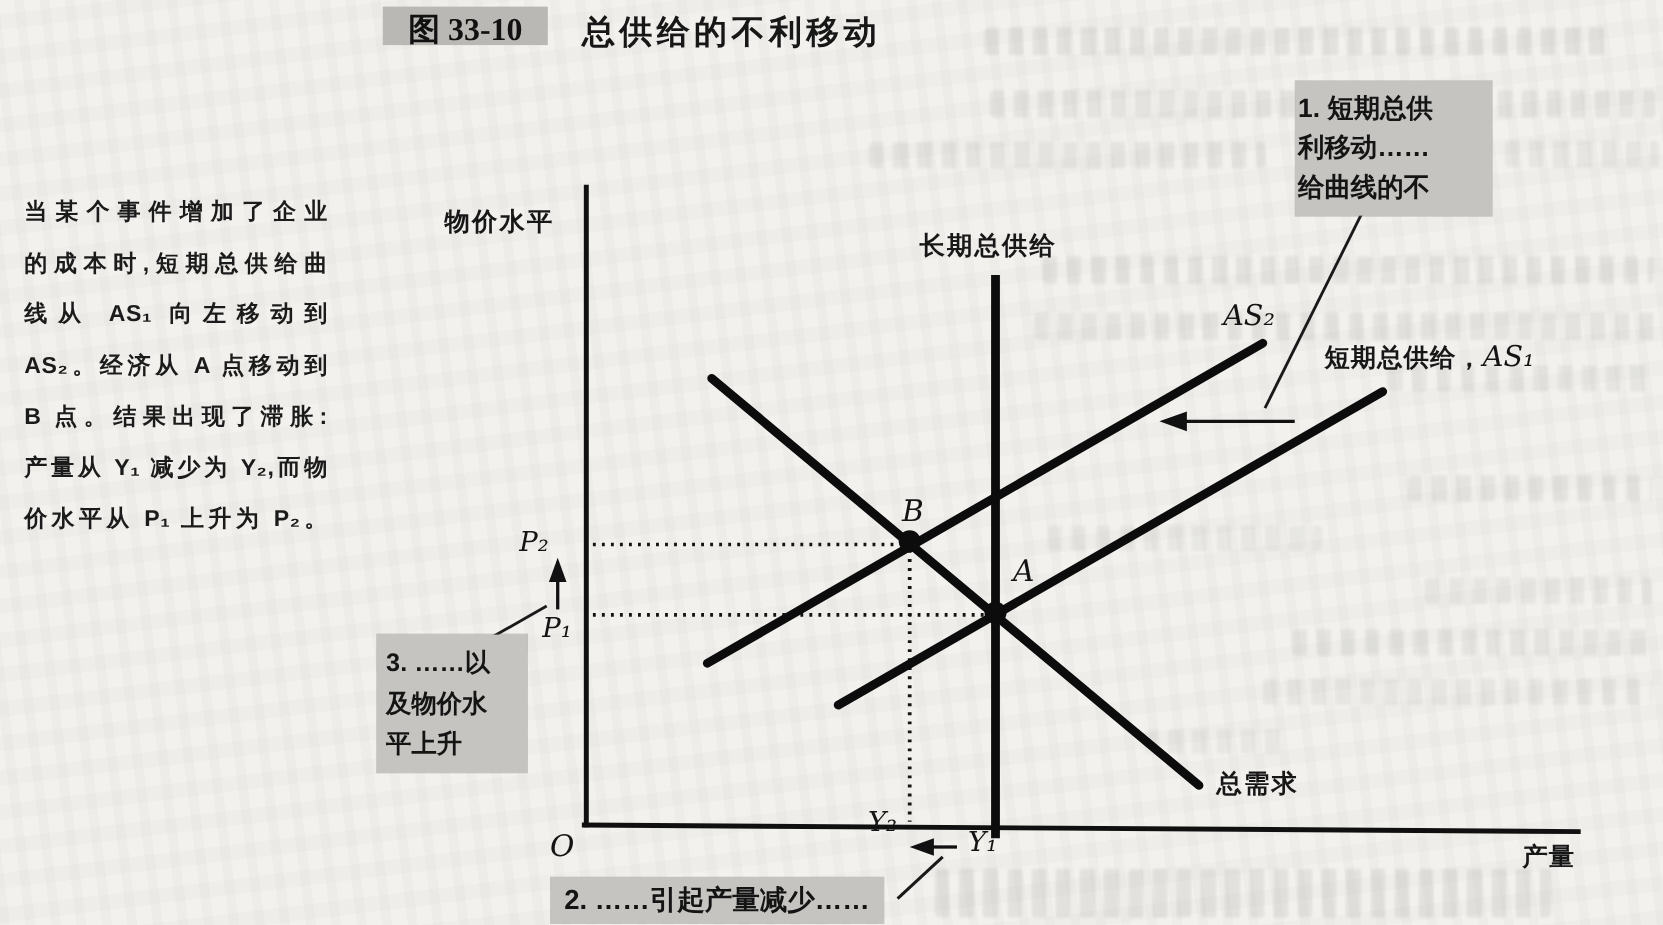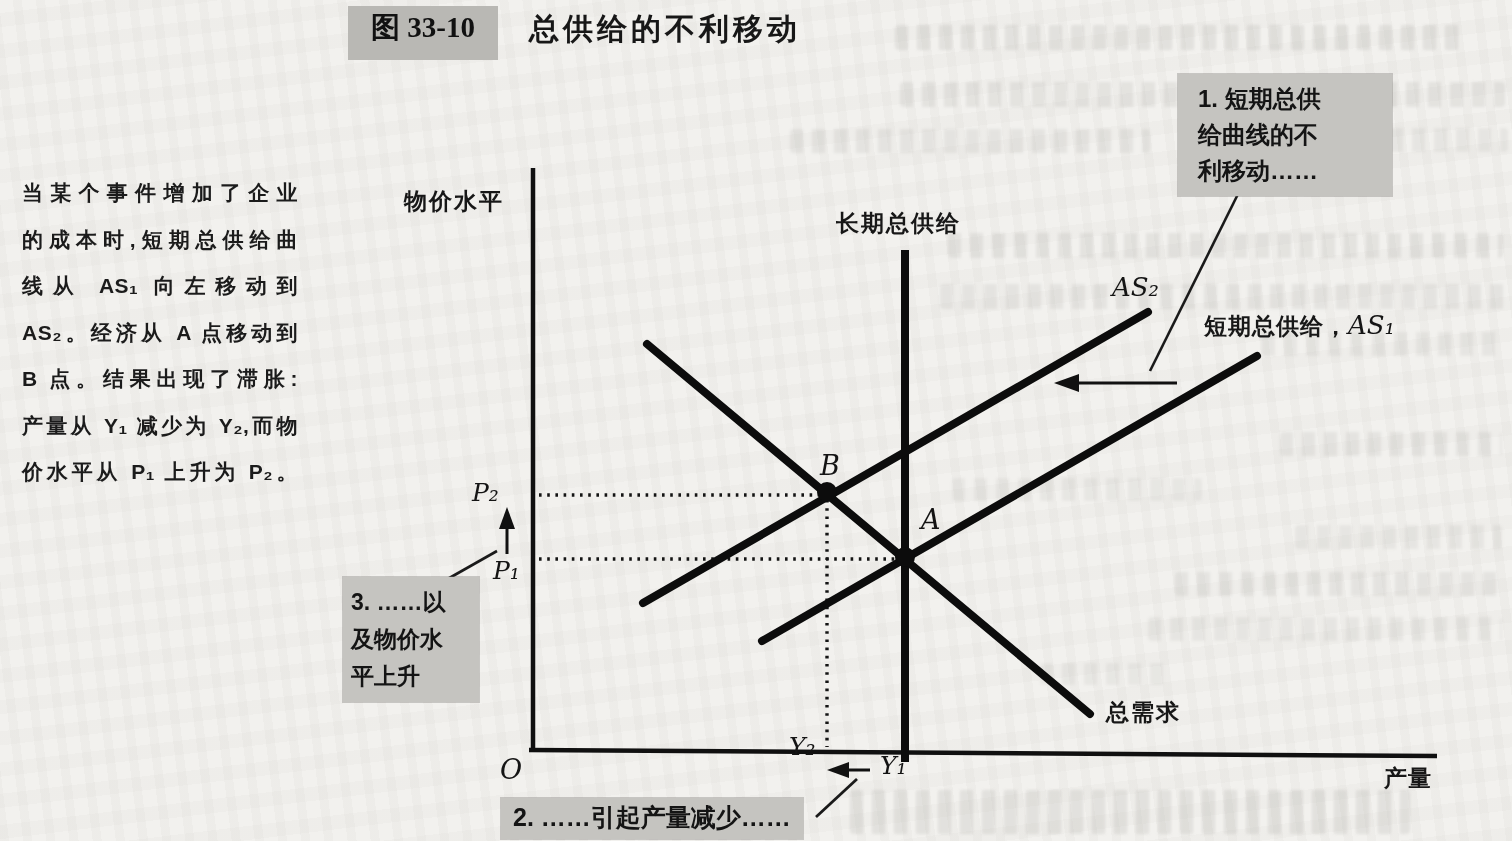--- a/index.html
+++ b/index.html
@@ -50,21 +50,21 @@
   <div class="bleed" style="left:940px;top:284px;width:565px;height:25px;opacity:.45"></div>
   <div class="bleed" style="left:1262px;top:332px;width:240px;height:24px;opacity:.4"></div>
   <div class="bleed" style="left:1280px;top:432px;width:222px;height:24px;opacity:.45"></div>
   <div class="bleed" style="left:952px;top:478px;width:250px;height:23px;opacity:.35"></div>
   <div class="bleed" style="left:1295px;top:525px;width:207px;height:24px;opacity:.4"></div>
   <div class="bleed" style="left:1175px;top:572px;width:327px;height:24px;opacity:.45"></div>
   <div class="bleed" style="left:1148px;top:617px;width:354px;height:24px;opacity:.4"></div>
   <div class="bleed" style="left:1040px;top:663px;width:130px;height:22px;opacity:.35"></div>
   <div class="bleed" style="left:850px;top:790px;width:560px;height:44px;opacity:.55"></div>
 
-  <div class="abs badge" style="left:348px;top:6px;width:150px;height:54px;">图 33-10</div>
+  <div class="abs badge" style="left:348px;top:6px;width:150px;height:35px;">图 33-10</div>
   <div class="abs caption" style="left:22px;top:170px;">
     <div class="cap-line">当某个事件增加了企业</div>
     <div class="cap-line">的成本时,短期总供给曲</div>
     <div class="cap-line">线从 AS₁ 向左移动到</div>
     <div class="cap-line">AS₂。经济从 A 点移动到</div>
     <div class="cap-line">B 点。结果出现了滞胀:</div>
     <div class="cap-line">产量从 Y₁ 减少为 Y₂,而物</div>
     <div class="cap-line">价水平从 P₁ 上升为 P₂。</div>
   </div>
 
@@ -112,24 +112,24 @@
   </div>
   <div class="abs cn" style="left:1106px;top:697px;font-size:23px;letter-spacing:2px;">总需求</div>
 
   <div class="abs math" style="left:820px;top:450px;font-size:27px;">B</div>
   <div class="abs math" style="left:921px;top:504px;font-size:27px;">A</div>
   <div class="abs math" style="left:472px;top:478px;font-size:25px;">P₂</div>
   <div class="abs math" style="left:493px;top:556px;font-size:25px;">P₁</div>
   <div class="abs math" style="left:789px;top:732px;font-size:25px;">Y₂</div>
   <div class="abs math" style="left:880px;top:751px;font-size:25px;">Y₁</div>
 
-  <div class="abs note-box" style="left:1178px;top:74px;width:174px;padding:7px 20px;font-size:24px;line-height:36px;">
+  <div class="abs note-box" style="left:1178px;top:74px;width:174px;padding:7px 2px;font-size:24px;line-height:36px;">
     <span class="bl">1. 短期总供</span>
+    <span class="bl">利移动……</span>
     <span class="bl">给曲线的不</span>
-    <span class="bl">利移动……</span>
   </div>
 
   <div class="abs note-box" style="left:501px;top:798px;padding:3px 12px 5px;font-size:25px;white-space:nowrap;">2. ……引起产量减少……</div>
 
   <div class="abs note-box" style="left:343px;top:577px;width:120px;padding:7px 8px;font-size:23px;line-height:37px;">
     <span class="bl">3. ……以</span>
     <span class="bl">及物价水</span>
     <span class="bl">平上升</span>
   </div>
 

